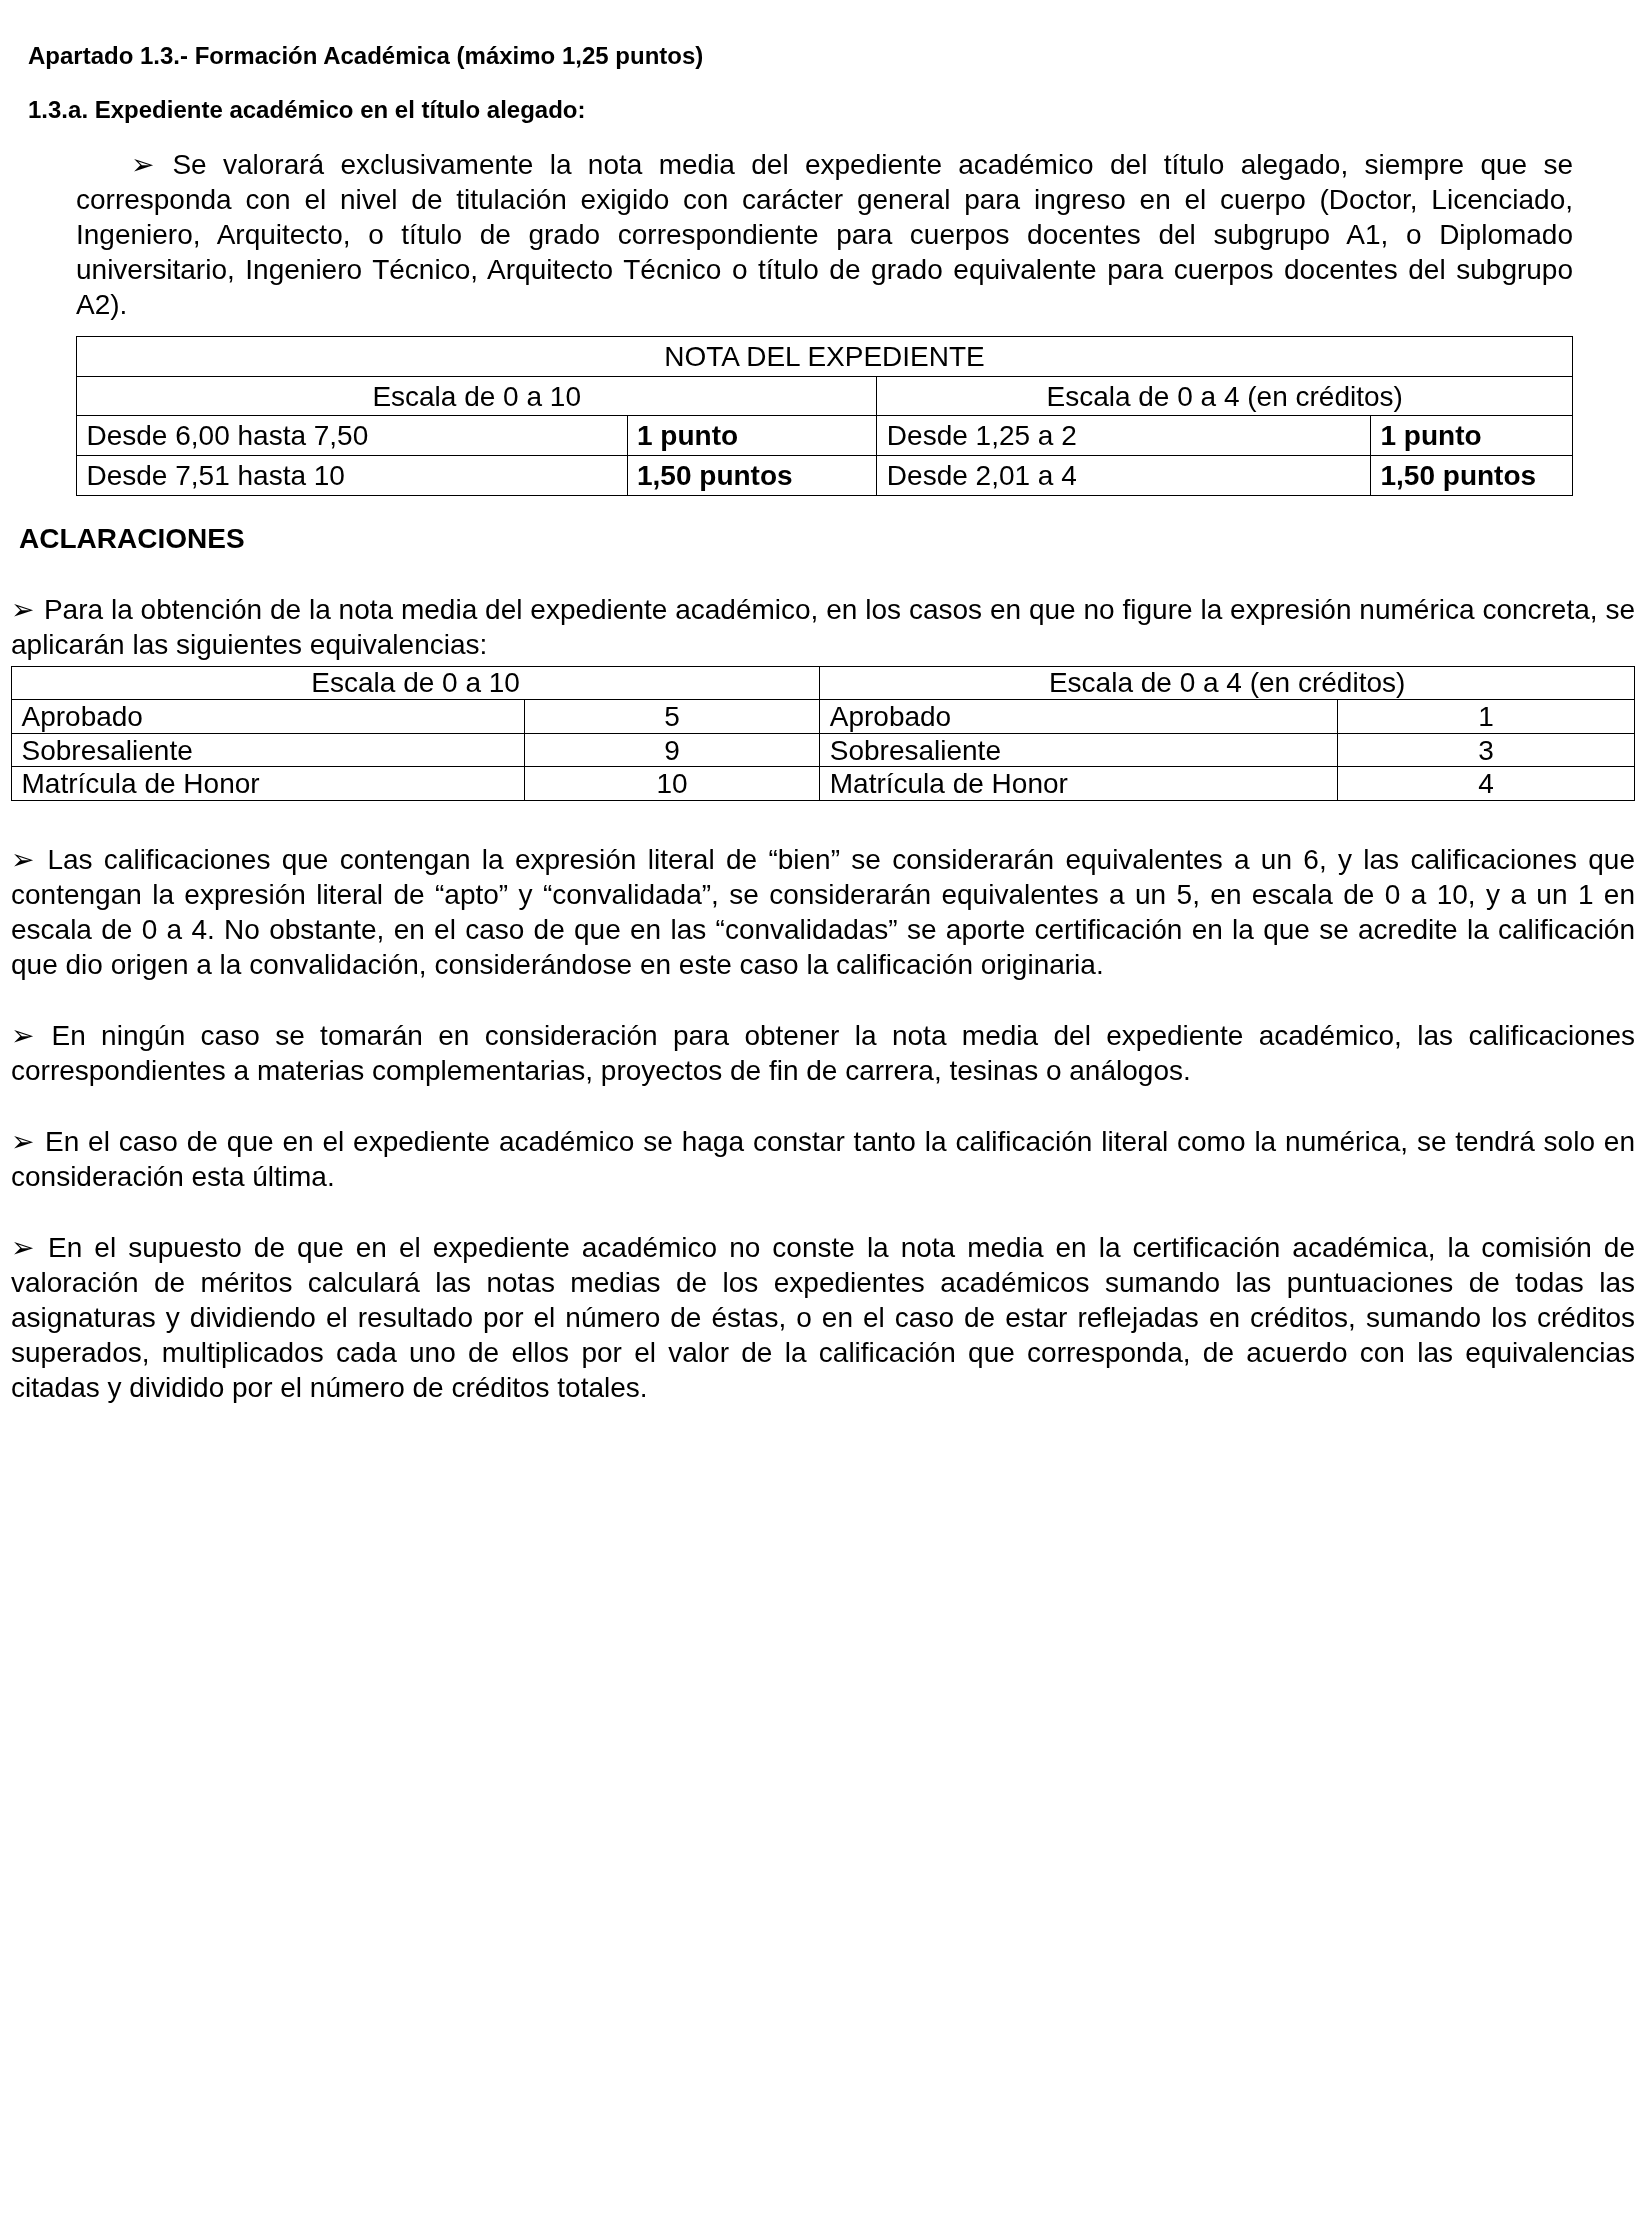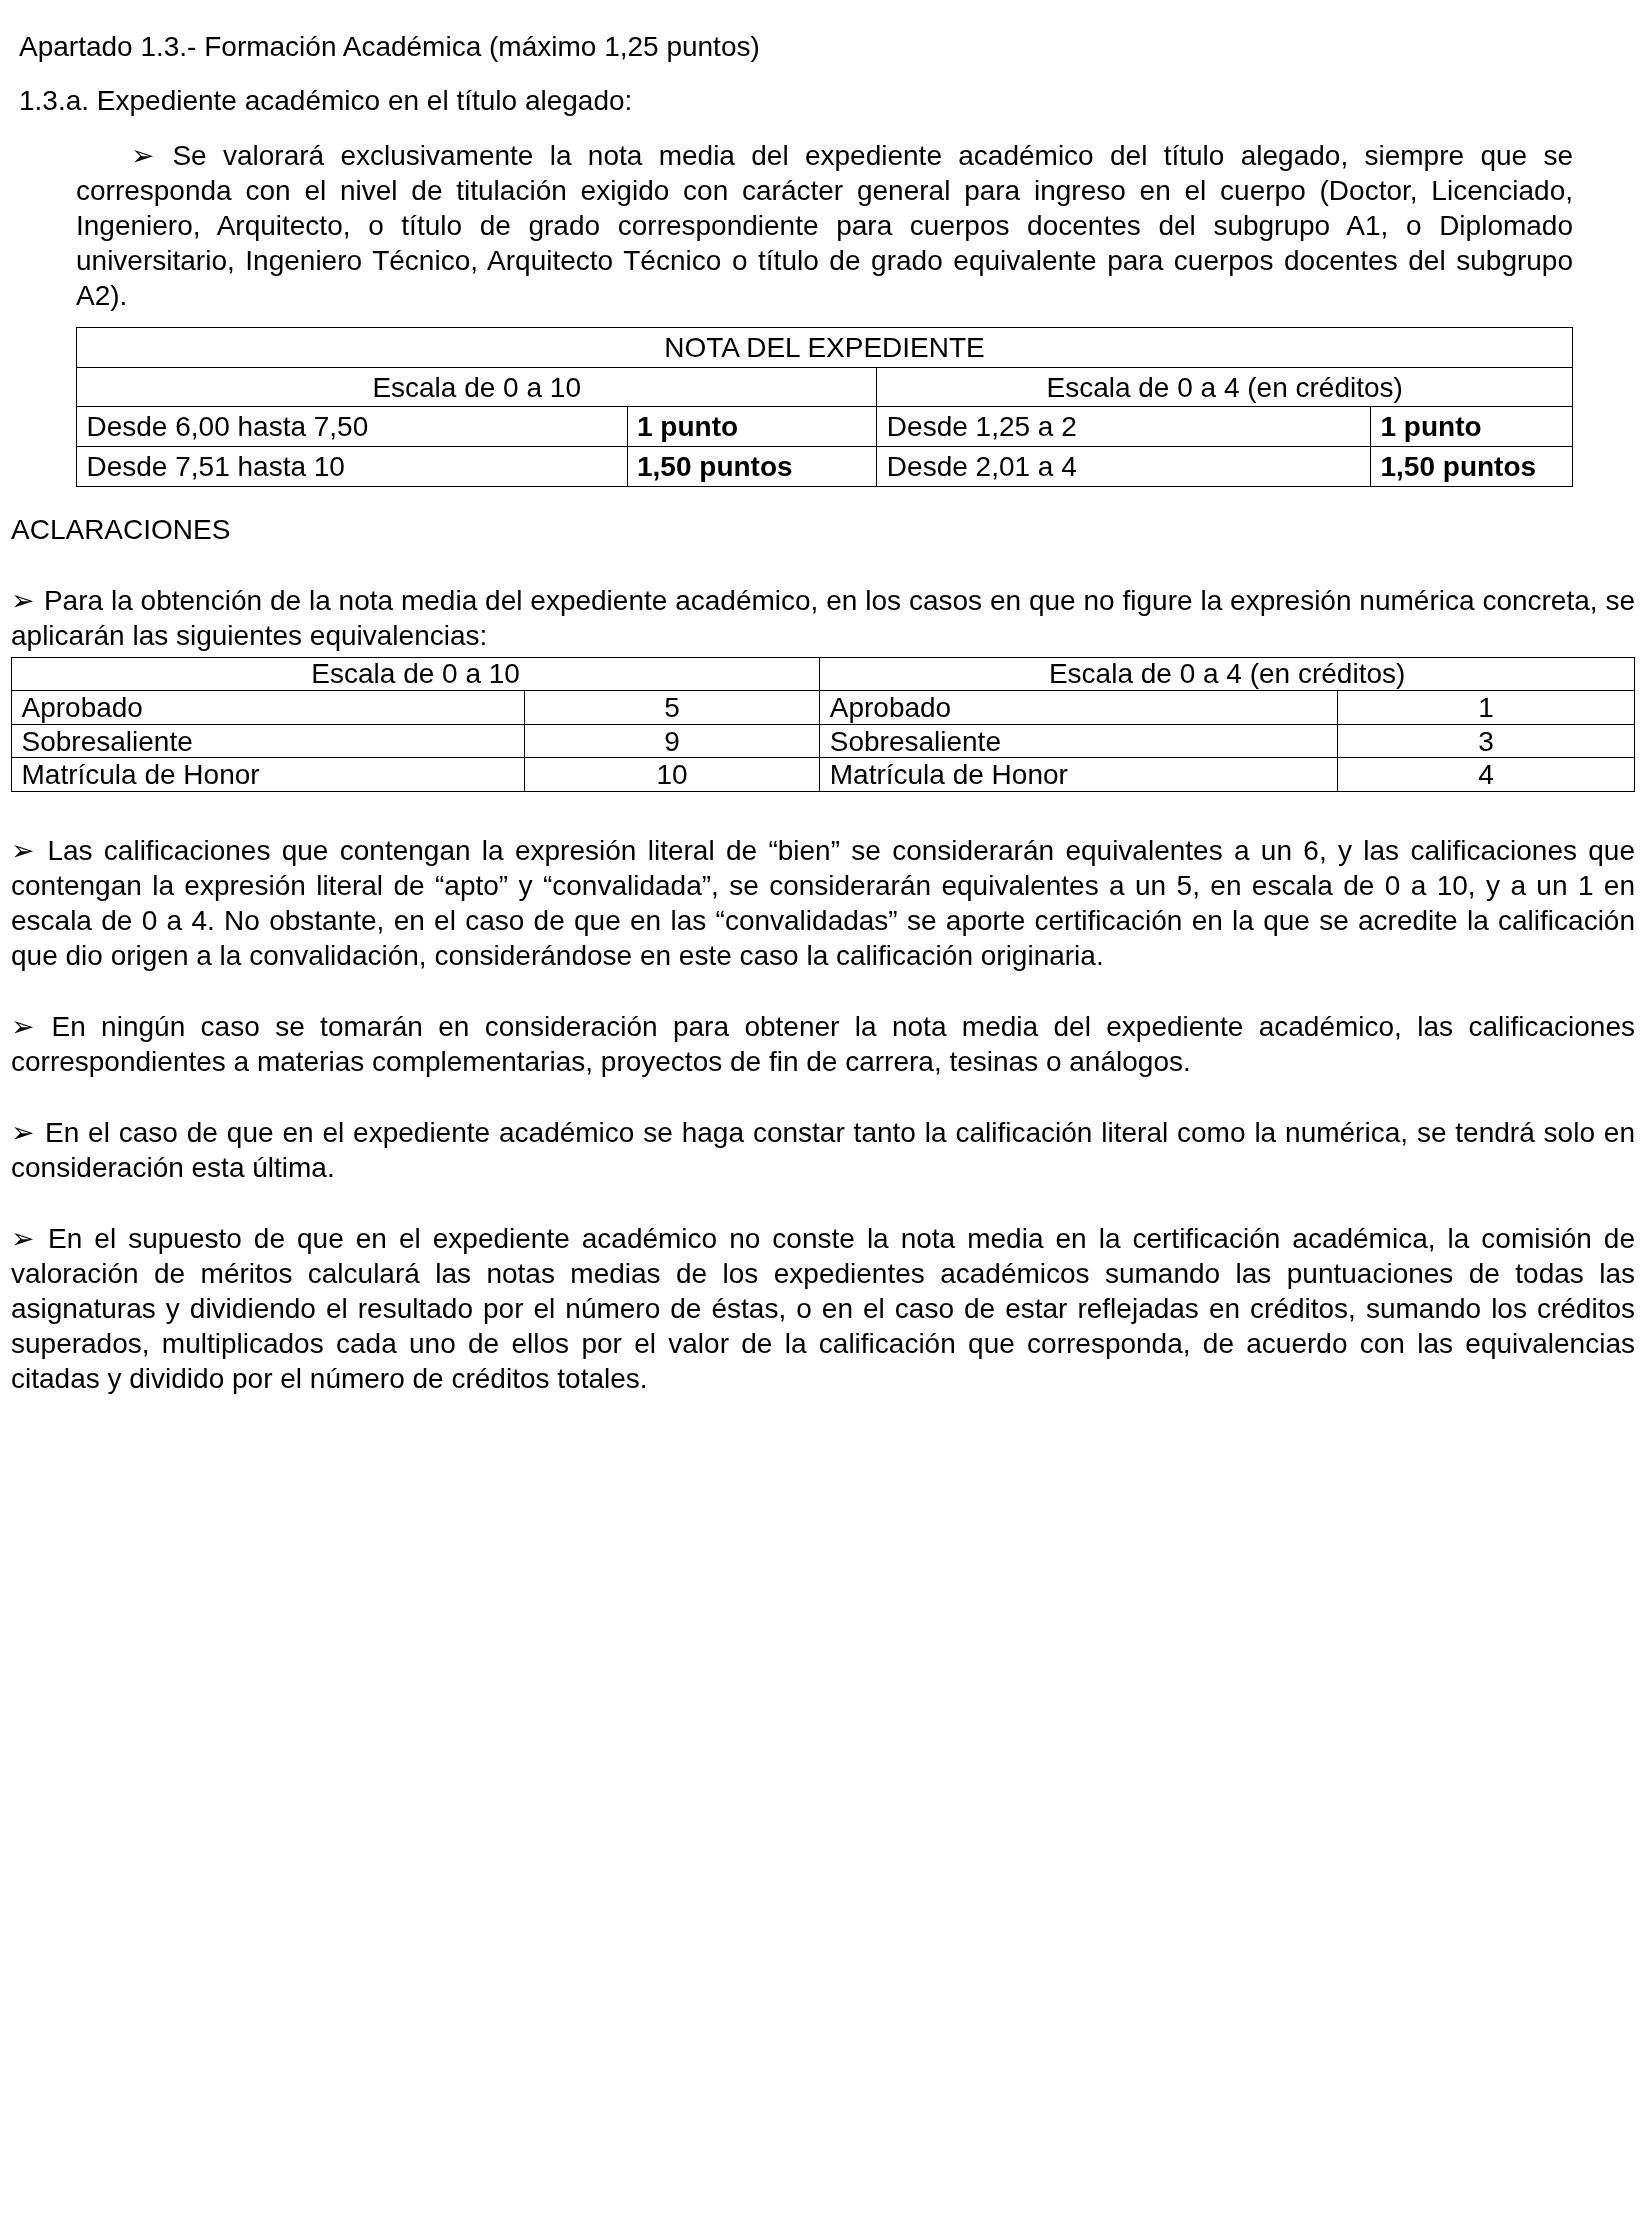--- a/index.html
+++ b/index.html
@@ -10,24 +10,24 @@
     -webkit-font-smoothing: antialiased;
   }
   .page {
     width: 1646px;
     min-height: 2216px;
     background: #ffffff;
     padding: 20.6px 11px 48px 11px;
     position: relative;
   }
   h1, h2 {
-    font-size: 28px;
+    font-size: 24px;
     line-height: 35px;
-    font-weight: normal;
-    margin: 8px;
+    font-weight: bold;
+    margin: 17px;
   }
   h1 { margin-bottom: 19px; }
   h2 { margin-bottom: 20.6px; }
   .para {
     font-size: 28px;
     line-height: 35px;
     text-align: justify;
     margin: 0 0 36px 0;
   }
   .indented {
@@ -36,22 +36,22 @@
   }
   .intro {
     text-indent: 55px;
     margin-bottom: 14px;
   }
   .tight { margin-bottom: 4px; }
   .bullet { letter-spacing: 1.6px; }
   .aclaraciones {
     font-size: 28px;
     line-height: 35px;
-    margin: 0 0 36px 0;
-    font-weight: normal;
+    margin: 0 0 36px 8px;
+    font-weight: bold;
   }
   table.grade-table {
     border-collapse: collapse;
     width: 100%;
     font-size: 28px;
     table-layout: fixed;
   }
   table.grade-table td {
     border: 1.6px solid #000000;
     padding: 0.8px 9.5px;

